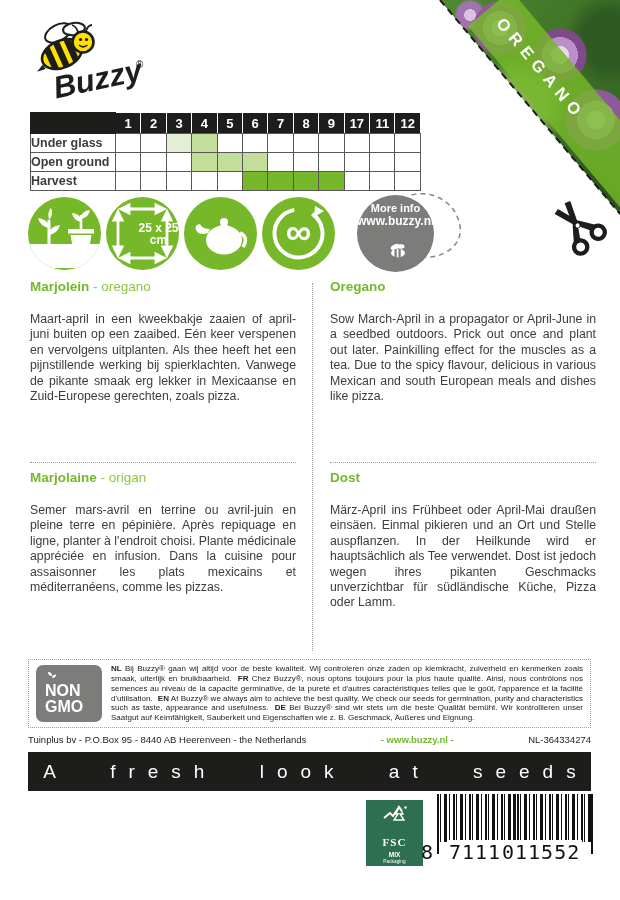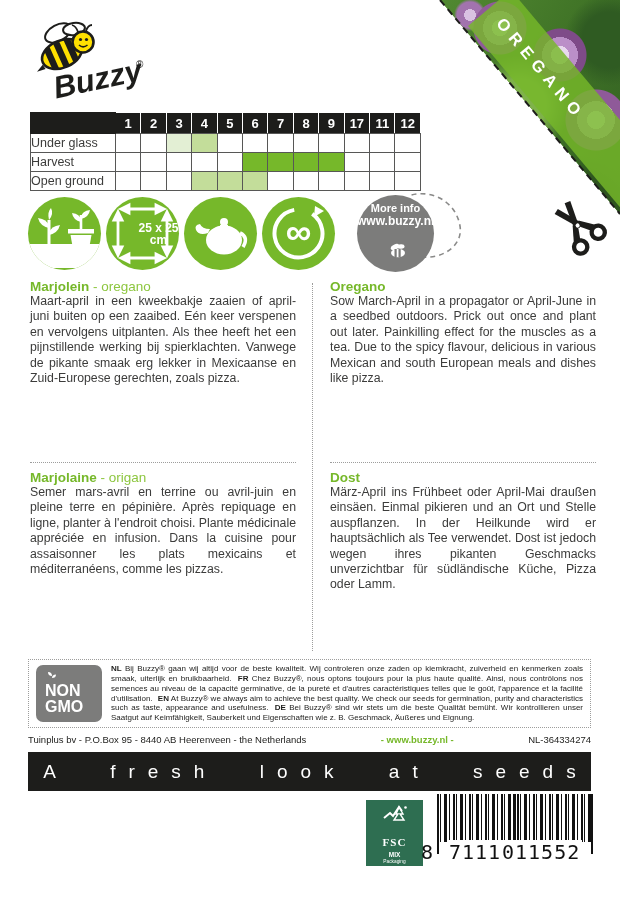--- a/index.html
+++ b/index.html
@@ -30,21 +30,21 @@
   .cutline{position:absolute;left:0;top:0;pointer-events:none;}
   .scissors{position:absolute;left:552px;top:198px;width:52px;height:56px;transform:rotate(-40deg);}
 
   
   .calendar{position:absolute;left:30px;top:112px;width:391px;border-collapse:collapse;table-layout:fixed;}
   .calendar th,.calendar td{padding:0;}
   .calendar col.lab{width:85px;}
   .cal-corner{background:#1d1d1b;border:1px solid #1d1d1b;height:20px;}
   .cal-month{background:#1d1d1b;color:#fff;font-size:13px;font-weight:bold;text-align:center;
              border:1px solid #fff;border-bottom-color:#575756;height:20px;}
-  .cal-label{background:#fff;border:1px solid #575756;font-size:12.5px;font-weight:normal;color:#3c3c3b;
+  .cal-label{background:#fff;border:1px solid #575756;font-size:12.5px;font-weight:bold;color:#3c3c3b;
              text-align:left;padding-left:5px;height:18px;}
   .cal-cell{border:1px solid #575756;height:18px;background:#fff;}
   .cal-cell[data-level="1"]{background:#e3efd4;}
   .cal-cell[data-level="2"]{background:#c3dd9a;}
   .cal-cell[data-level="3"]{background:#76b82a;}
 
   
   .circle{position:absolute;top:197px;width:73px;height:73px;border-radius:50%;
           background:#76b82a;overflow:hidden;}
   .circle svg{position:absolute;left:0;top:0;}
@@ -57,21 +57,21 @@
   .more-info .l2{font-size:12px;font-weight:bold;}
   .bee-trail{position:absolute;left:352px;top:186px;pointer-events:none;}
   .mini-bee{position:absolute;left:388px;top:243px;}
 
   
   .desc{position:absolute;width:266px;}
   .q1{left:30px;top:279px;} .q2{left:330px;top:279px;}
   .q3{left:30px;top:470px;} .q4{left:330px;top:470px;}
   .desc-head{font-size:13.5px;font-weight:bold;color:#76b82a;}
   .desc-head .sub{font-weight:normal;color:#8dc63f;}
-  .desc-body{margin-top:0;font-size:12.3px;line-height:15.4px;text-align:justify;color:#3c3c3b;}
+  .desc-body{margin-top:18px;font-size:12.3px;line-height:15.4px;text-align:justify;color:#3c3c3b;}
   .h-dot{position:absolute;top:462px;width:266px;border-top:1px dotted #9d9d9c;}
   .hd1{left:30px;} .hd2{left:330px;}
   .v-dot{position:absolute;left:312px;top:283px;height:368px;border-left:1px dotted #9d9d9c;}
 
   
   .info-box{position:absolute;left:28px;top:659px;width:563px;height:69px;
             border:1px dotted #9d9d9c;display:flex;align-items:center;gap:9px;
             padding:0 7px;box-sizing:border-box;}
   .nongmo{flex:0 0 66px;height:57px;background:#7c7c7b;border-radius:7px;color:#fff;
           font-weight:bold;font-size:16px;line-height:16px;padding:6px 0 0 9px;box-sizing:border-box;}
@@ -190,45 +190,45 @@
       <td class="cal-cell" data-level="0"></td>
       <td class="cal-cell" data-level="0"></td>
       <td class="cal-cell" data-level="0"></td>
       <td class="cal-cell" data-level="0"></td>
       <td class="cal-cell" data-level="0"></td>
       <td class="cal-cell" data-level="0"></td>
       <td class="cal-cell" data-level="0"></td>
       <td class="cal-cell" data-level="0"></td>
     </tr>
     <tr>
+      <th class="cal-label">Open ground</th>
+      <td class="cal-cell" data-level="0"></td>
+      <td class="cal-cell" data-level="0"></td>
+      <td class="cal-cell" data-level="0"></td>
+      <td class="cal-cell" data-level="2"></td>
+      <td class="cal-cell" data-level="2"></td>
+      <td class="cal-cell" data-level="2"></td>
+      <td class="cal-cell" data-level="0"></td>
+      <td class="cal-cell" data-level="0"></td>
+      <td class="cal-cell" data-level="0"></td>
+      <td class="cal-cell" data-level="0"></td>
+      <td class="cal-cell" data-level="0"></td>
+      <td class="cal-cell" data-level="0"></td>
+    </tr>
+    <tr>
       <th class="cal-label">Harvest</th>
       <td class="cal-cell" data-level="0"></td>
       <td class="cal-cell" data-level="0"></td>
       <td class="cal-cell" data-level="0"></td>
       <td class="cal-cell" data-level="0"></td>
       <td class="cal-cell" data-level="0"></td>
       <td class="cal-cell" data-level="3"></td>
       <td class="cal-cell" data-level="3"></td>
       <td class="cal-cell" data-level="3"></td>
       <td class="cal-cell" data-level="3"></td>
-      <td class="cal-cell" data-level="0"></td>
-      <td class="cal-cell" data-level="0"></td>
-      <td class="cal-cell" data-level="0"></td>
-    </tr>
-    <tr>
-      <th class="cal-label">Open ground</th>
-      <td class="cal-cell" data-level="0"></td>
-      <td class="cal-cell" data-level="0"></td>
-      <td class="cal-cell" data-level="0"></td>
-      <td class="cal-cell" data-level="2"></td>
-      <td class="cal-cell" data-level="2"></td>
-      <td class="cal-cell" data-level="2"></td>
-      <td class="cal-cell" data-level="0"></td>
-      <td class="cal-cell" data-level="0"></td>
-      <td class="cal-cell" data-level="0"></td>
       <td class="cal-cell" data-level="0"></td>
       <td class="cal-cell" data-level="0"></td>
       <td class="cal-cell" data-level="0"></td>
     </tr>
   </tbody>
     </table>
 
   <div class="circle c1">
     <svg viewBox="0 0 73 73" width="73" height="73">
       <rect x="2" y="47" width="69" height="24" fill="#fff"></rect>

